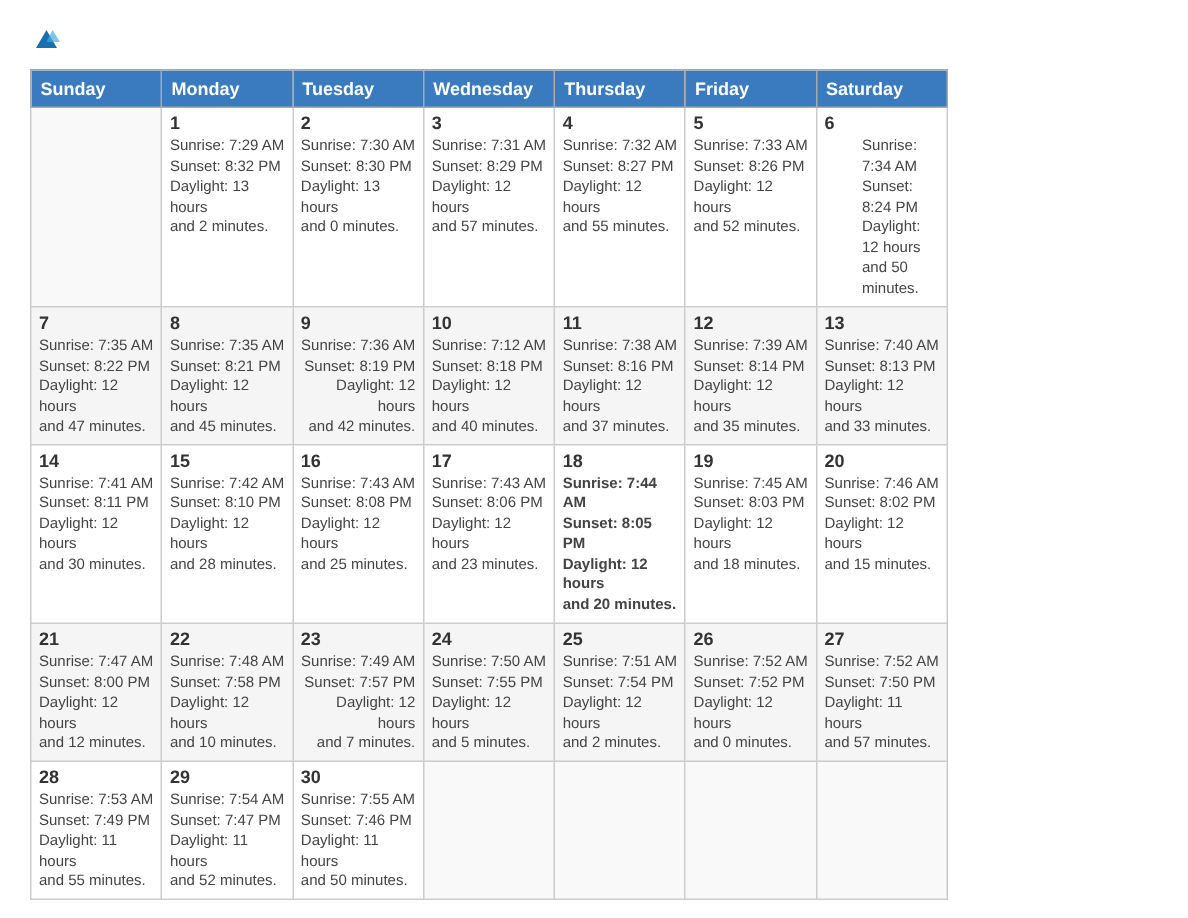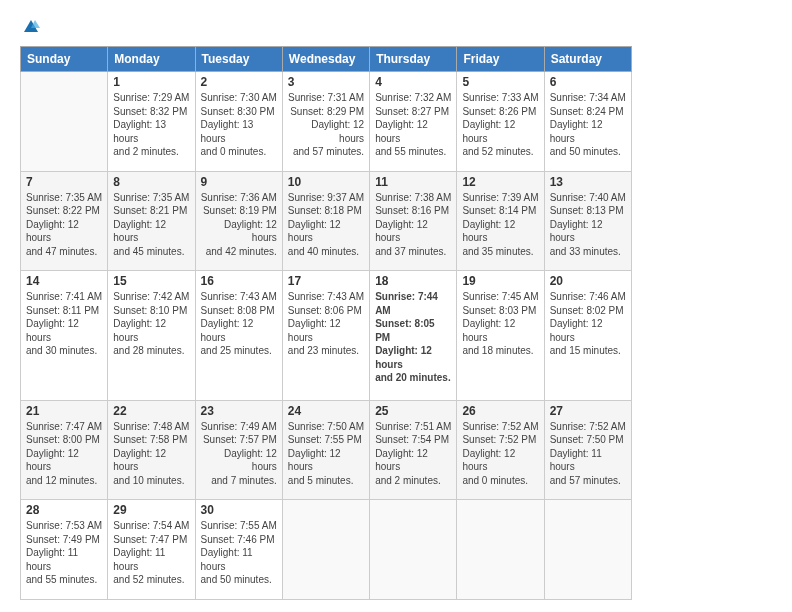--- a/index.html
+++ b/index.html
@@ -147,42 +147,42 @@
           </td>
           <td>
             <div class="day-num">2</div>
             <div class="day-info" style="white-space: pre-line;">Sunrise: 7:30 AM
 Sunset: 8:30 PM
 Daylight: 13 hours
 and 0 minutes.</div>
           </td>
           <td>
             <div class="day-num">3</div>
-            <div class="day-info" style="white-space: pre-line; text-align: right;">Sunrise: 7:31 AM
+            <div class="day-info" style="white-space: pre-line;">Sunrise: 7:31 AM
 Sunset: 8:29 PM
 Daylight: 12 hours
 and 57 minutes.</div>
           </td>
           <td>
             <div class="day-num">4</div>
             <div class="day-info" style="white-space: pre-line;">Sunrise: 7:32 AM
 Sunset: 8:27 PM
 Daylight: 12 hours
 and 55 minutes.</div>
           </td>
           <td>
             <div class="day-num">5</div>
             <div class="day-info" style="white-space: pre-line;">Sunrise: 7:33 AM
 Sunset: 8:26 PM
 Daylight: 12 hours
 and 52 minutes.</div>
           </td>
           <td>
             <div class="day-num">6</div>
-            <div class="day-info" style="white-space: pre-line;">Sunrise: 7:34 AM
+            <div class="day-info" style="white-space: pre-line; margin-left: 25px;">Sunrise: 7:34 AM
 Sunset: 8:24 PM
 Daylight: 12 hours
 and 50 minutes.</div>
           </td>
         </tr>
         <tr class="row-shaded">
           <td>
             <div class="day-num">7</div>
             <div class="day-info" style="white-space: pre-line;">Sunrise: 7:35 AM
 Sunset: 8:22 PM
@@ -198,21 +198,21 @@
           </td>
           <td>
             <div class="day-num">9</div>
             <div class="day-info" style="white-space: pre-line; text-align: right;">Sunrise: 7:36 AM
 Sunset: 8:19 PM
 Daylight: 12 hours
 and 42 minutes.</div>
           </td>
           <td>
             <div class="day-num">10</div>
-            <div class="day-info" style="white-space: pre-line;">Sunrise: 9:37 AM
+            <div class="day-info" style="white-space: pre-line;">Sunrise: 7:12 AM
 Sunset: 8:18 PM
 Daylight: 12 hours
 and 40 minutes.</div>
           </td>
           <td>
             <div class="day-num">11</div>
             <div class="day-info" style="white-space: pre-line;">Sunrise: 7:38 AM
 Sunset: 8:16 PM
 Daylight: 12 hours
 and 37 minutes.</div>

